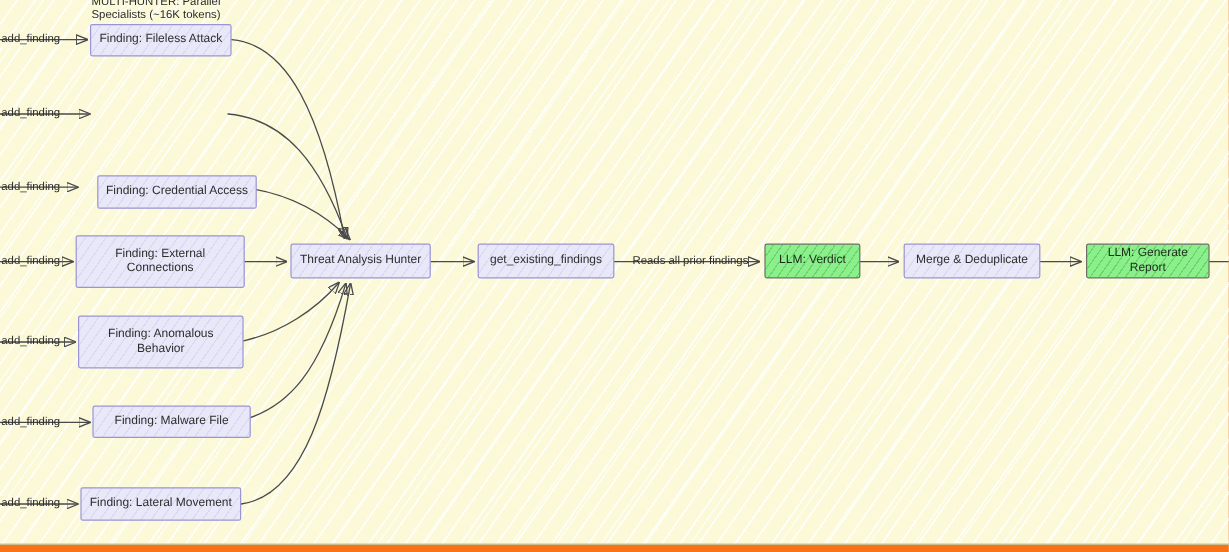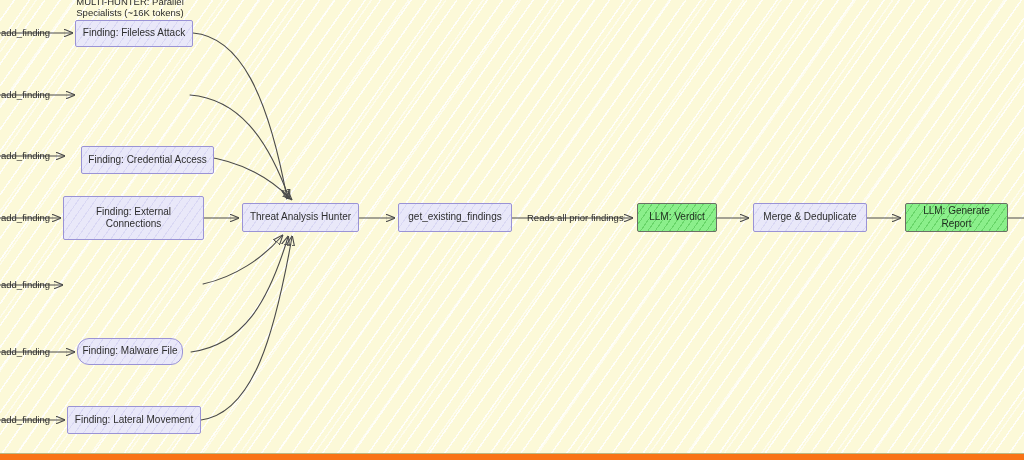--- a/index.html
+++ b/index.html
@@ -91,21 +91,22 @@
   <span class="edge-label" style="left:1px;top:212px;">add_finding</span>
   <span class="edge-label" style="left:1px;top:279px;">add_finding</span>
   <span class="edge-label" style="left:1px;top:346px;">add_finding</span>
   <span class="edge-label" style="left:1px;top:414px;">add_finding</span>
 
   <span class="edge-label" style="left:527px;top:212px;width:92px;text-align:center;">Reads all prior findings</span>
 
   <div class="node purple" style="left:75px;top:20px;width:118px;height:27px;">Finding: Fileless Attack</div>
   <div class="node purple" style="left:67px;top:146px;width:133px;height:28px;margin-left:14px;">Finding: Credential Access</div>
   <div class="node purple wrap" style="left:63px;top:196px;width:141px;height:44px;">Finding: External Connections</div>
-  <div class="node purple" style="left:77px;top:338px;width:106px;height:27px;border-radius:12px;">Finding: Malware File</div>
+  <div class="node purple wrap" style="left:65px;top:263px;width:138px;height:44px;">Finding: Anomalous Behavior</div>
+  <div class="node purple" style="left:77px;top:338px;width:132px;height:27px;">Finding: Malware File</div>
   <div class="node purple" style="left:67px;top:406px;width:134px;height:28px;">Finding: Lateral Movement</div>
 
   <div class="node purple" style="left:242px;top:203px;width:117px;height:29px;">Threat Analysis Hunter</div>
   <div class="node purple" style="left:398px;top:203px;width:114px;height:29px;">get_existing_findings</div>
   <div class="node green" style="left:637px;top:203px;width:80px;height:29px;">LLM: Verdict</div>
   <div class="node purple" style="left:753px;top:203px;width:114px;height:29px;">Merge &amp; Deduplicate</div>
   <div class="node green" style="left:905px;top:203px;width:103px;height:29px;">LLM: Generate Report</div>
 </div>
 
 </body></html>

